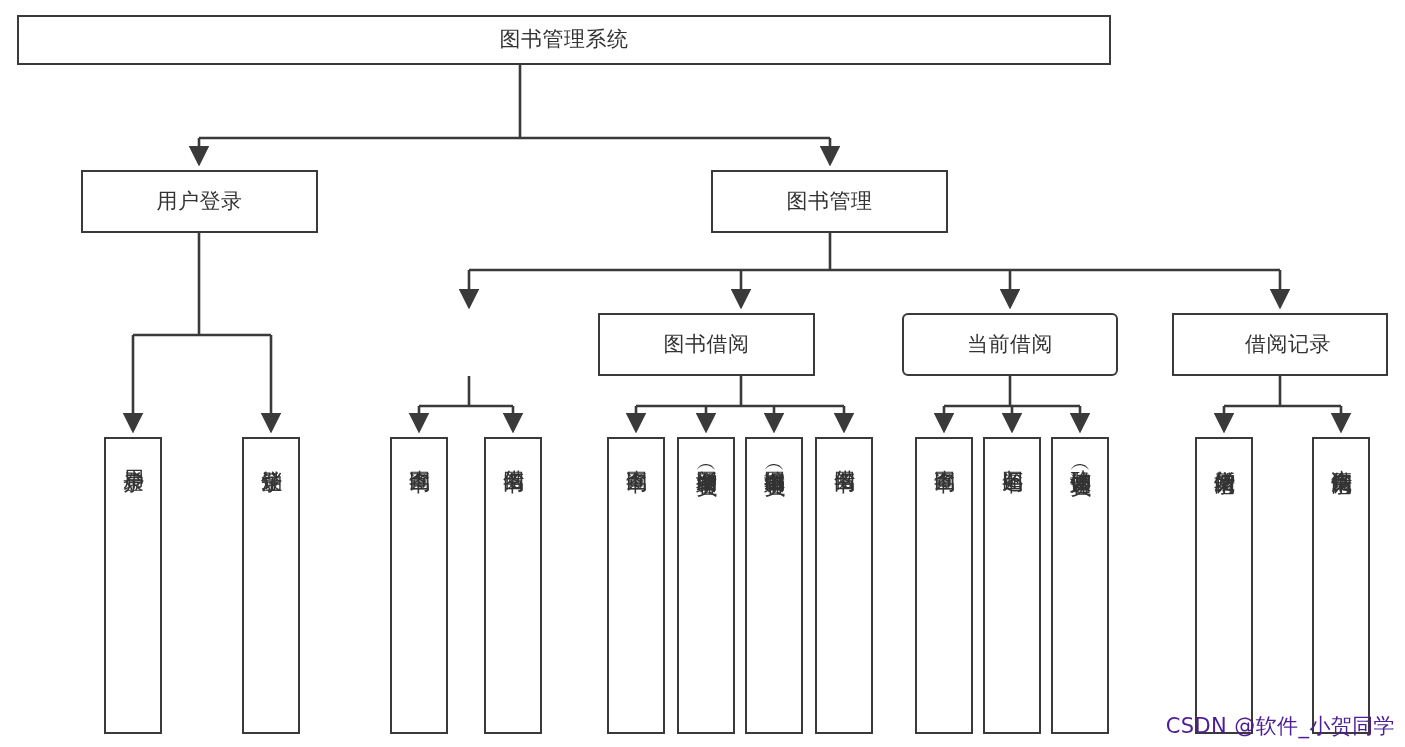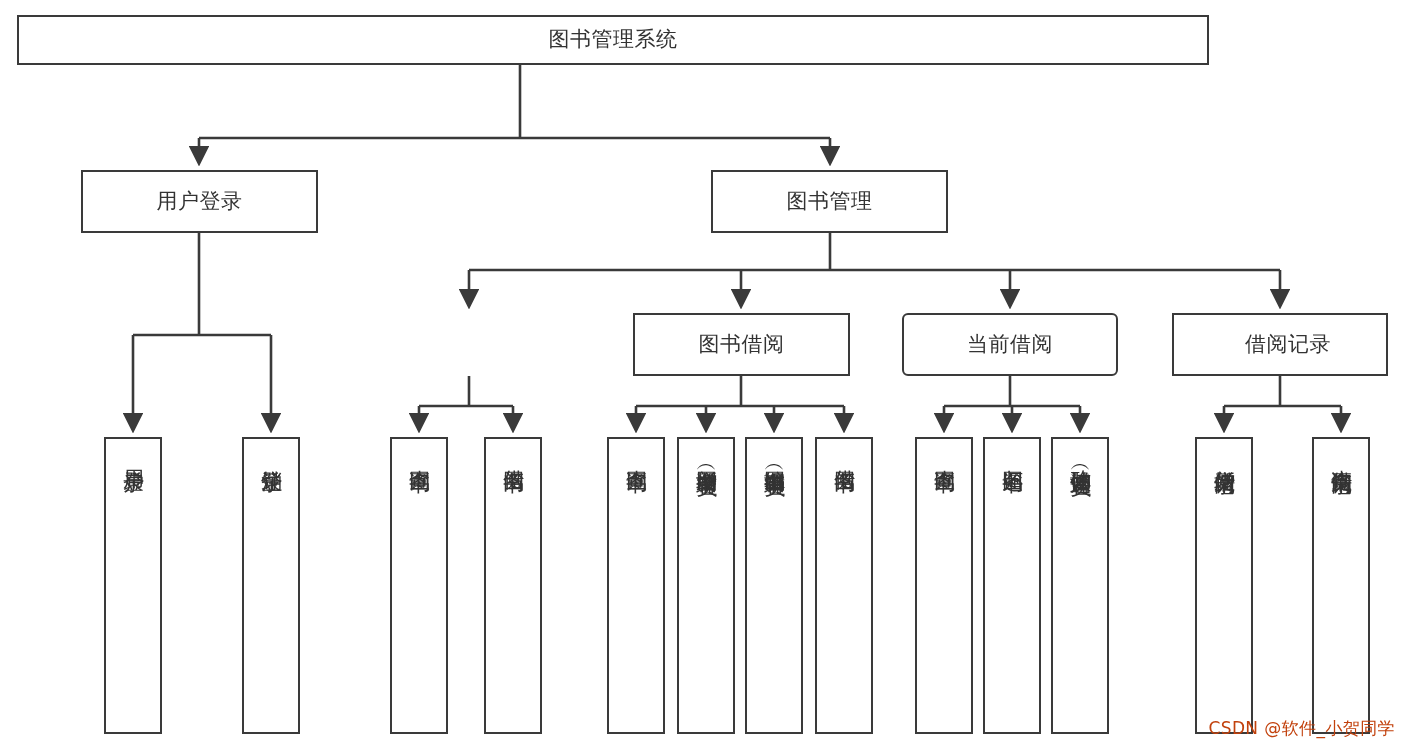--- a/index.html
+++ b/index.html
@@ -55,22 +55,22 @@
     text-orientation: upright;
     font-size: 21px;
     line-height: 1.12;
     letter-spacing: 1px;
     white-space: nowrap;
   }
   #watermark {
     position: absolute;
     right: 10px;
     bottom: 7px;
-    font-size: 17px;
-    color: #c2410c;
+    font-size: 21px;
+    color: #4c1d95;
     z-index: 5;
     white-space: nowrap;
     letter-spacing: 0.4px;
   }
 </style>
 </head>
 <body>
 
 <div id="canvas">
 
@@ -117,32 +117,32 @@
       <path d="M 1012 406 L 1012 430" marker-end="url(#arrow)"></path>
       <path d="M 1080 406 L 1080 430" marker-end="url(#arrow)"></path>
 
       <path d="M 1280 376 L 1280 406"></path>
       <path d="M 1224 406 L 1341 406"></path>
       <path d="M 1224 406 L 1224 430" marker-end="url(#arrow)"></path>
       <path d="M 1341 406 L 1341 430" marker-end="url(#arrow)"></path>
     </g>
   </svg>
 
-  <div class="node horiz" style="left:17px; top:15px; width:1192px; height:50px;">
+  <div class="node horiz" style="left:17px; top:15px; width:1094px; height:50px;">
     <span class="node-label">图书管理系统</span>
   </div>
 
   <div class="node horiz" style="left:81px; top:170px; width:237px; height:63px;">
     <span class="node-label">用户登录</span>
   </div>
   <div class="node horiz" style="left:711px; top:170px; width:237px; height:63px;align-items:center;">
     <span class="node-label">图书管理</span>
   </div>
 
-  <div class="node horiz" style="left:633px; top:313px; width:217px; height:63px;">
+  <div class="node horiz" style="left:598px; top:313px; width:217px; height:63px;">
     <span class="node-label">图书借阅</span>
   </div>
   <div class="node horiz" style="left:902px; top:313px; width:216px; height:63px;border-radius:6px;">
     <span class="node-label">当前借阅</span>
   </div>
   <div class="node horiz" style="left:1172px; top:313px; width:216px; height:63px;padding-left:16px;">
     <span class="node-label">借阅记录</span>
   </div>
 
   <div class="node vert" style="left:104px; top:437px; width:58px; height:297px;">

